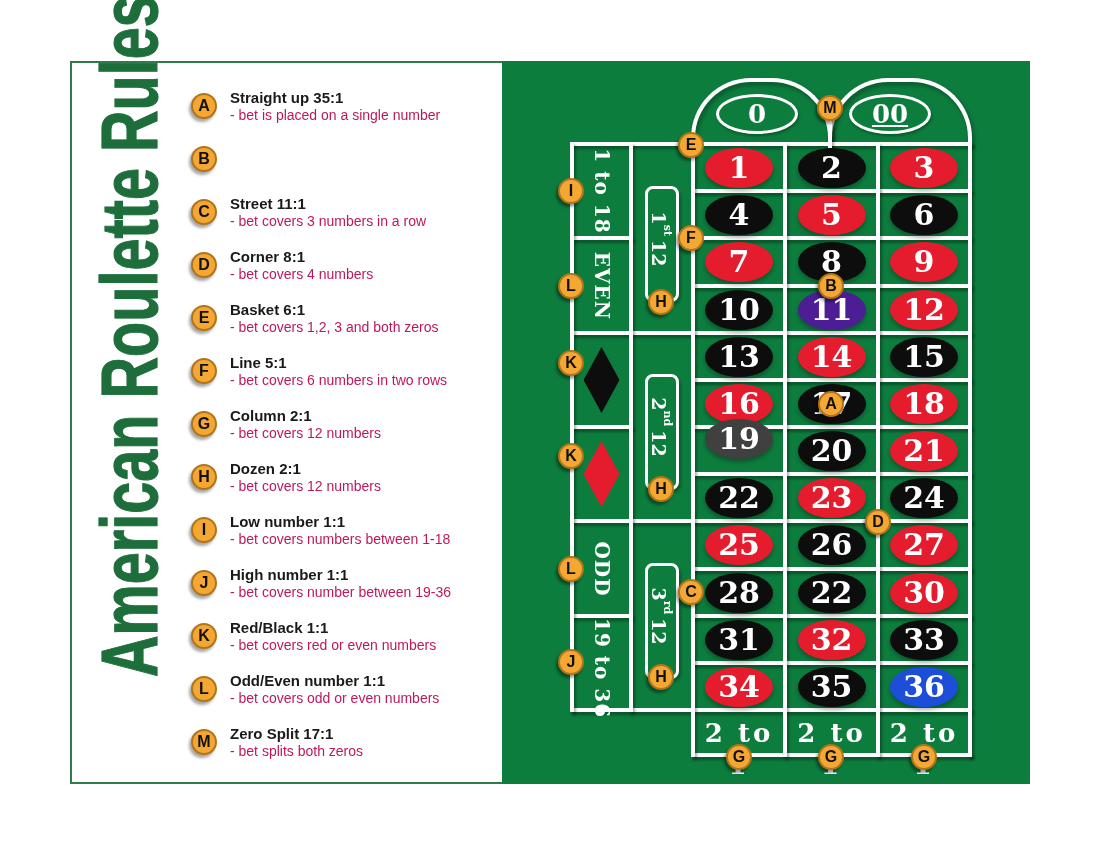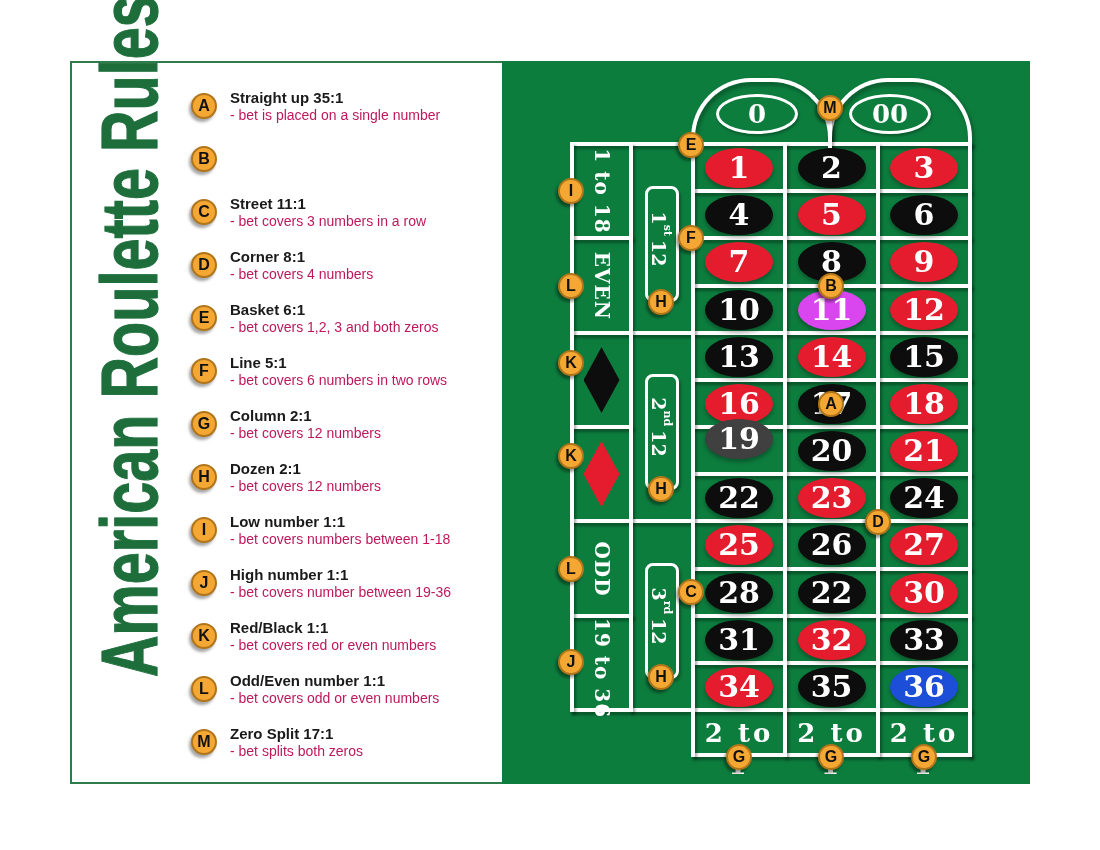--- a/index.html
+++ b/index.html
@@ -152,21 +152,21 @@
           <div class="ltitle">Zero Split 17:1</div>
           <div class="ldesc">- bet splits both zeros</div>
         </div>
       </div>
     </div>
 
   <div id="tableLayer">
     <div class="arch" style="left:691px;top:78px;width:141px;height:68px;"></div>
     <div class="arch" style="left:828px;top:78px;width:144px;height:68px;"></div>
     <div class="zero-oval" style="left:716px;top:94px;">0</div>
-    <div class="zero-oval" style="left:849px;top:94px;">00</div>
+    <div class="zero-oval" style="left:849px;top:94px;text-decoration:underline;">00</div>
   <div class="h-line" style="left: 570px; top: 142px; width: 402px; height: 4px;"></div>
       <div class="h-line" style="left: 691px; top: 189px; width: 281px; height: 4px;"></div>
       <div class="h-line" style="left: 570px; top: 236px; width: 63px; height: 4px;"></div>
       <div class="h-line" style="left: 691px; top: 236px; width: 281px; height: 4px;"></div>
       <div class="h-line" style="left: 691px; top: 284px; width: 281px; height: 4px;"></div>
       <div class="h-line" style="left: 570px; top: 331px; width: 402px; height: 4px;"></div>
       <div class="h-line" style="left: 691px; top: 378px; width: 281px; height: 4px;"></div>
       <div class="h-line" style="left: 570px; top: 425px; width: 63px; height: 4px;"></div>
       <div class="h-line" style="left: 691px; top: 425px; width: 281px; height: 4px;"></div>
       <div class="h-line" style="left: 691px; top: 472px; width: 281px; height: 4px;"></div>
@@ -199,21 +199,21 @@
       <div class="num-oval" style="left: 705px; top: 147.5px; background: rgb(229, 28, 45);">1</div>
       <div class="num-oval" style="left: 797.5px; top: 147.5px; background: rgb(13, 13, 13);">2</div>
       <div class="num-oval" style="left: 890px; top: 147.5px; background: rgb(229, 28, 45);">3</div>
       <div class="num-oval" style="left: 705px; top: 194.5px; background: rgb(13, 13, 13);">4</div>
       <div class="num-oval" style="left: 797.5px; top: 194.5px; background: rgb(229, 28, 45);">5</div>
       <div class="num-oval" style="left: 890px; top: 194.5px; background: rgb(13, 13, 13);">6</div>
       <div class="num-oval" style="left: 705px; top: 242px; background: rgb(229, 28, 45);">7</div>
       <div class="num-oval" style="left: 797.5px; top: 242px; background: rgb(13, 13, 13);">8</div>
       <div class="num-oval" style="left: 890px; top: 242px; background: rgb(229, 28, 45);">9</div>
       <div class="num-oval" style="left: 705px; top: 289.5px; background: rgb(13, 13, 13);">10</div>
-      <div class="num-oval" style="left: 797.5px; top: 289.5px; background: #d946ef; text-align: center;">11</div>
+      <div class="num-oval" style="left: 797.5px; top: 289.5px; background: #4c1d95; text-align: center;">11</div>
       <div class="num-oval" style="left: 890px; top: 289.5px; background: rgb(229, 28, 45);">12</div>
       <div class="num-oval" style="left: 705px; top: 336.5px; background: rgb(13, 13, 13);">13</div>
       <div class="num-oval" style="left: 797.5px; top: 336.5px; background: rgb(229, 28, 45);">14</div>
       <div class="num-oval" style="left: 890px; top: 336.5px; background: rgb(13, 13, 13);">15</div>
       <div class="num-oval" style="left: 705px; top: 383.5px; background: rgb(229, 28, 45);">16</div>
       <div class="num-oval" style="left: 797.5px; top: 383.5px; background: rgb(13, 13, 13);">17</div>
       <div class="num-oval" style="left: 890px; top: 383.5px; background: rgb(229, 28, 45);">18</div>
       <div class="num-oval" style="left: 705px; top: 419px; background: #404040;">19</div>
       <div class="num-oval" style="left: 797.5px; top: 430.5px; background: rgb(13, 13, 13);">20</div>
       <div class="num-oval" style="left: 890px; top: 430.5px; background: rgb(229, 28, 45);">21</div>

